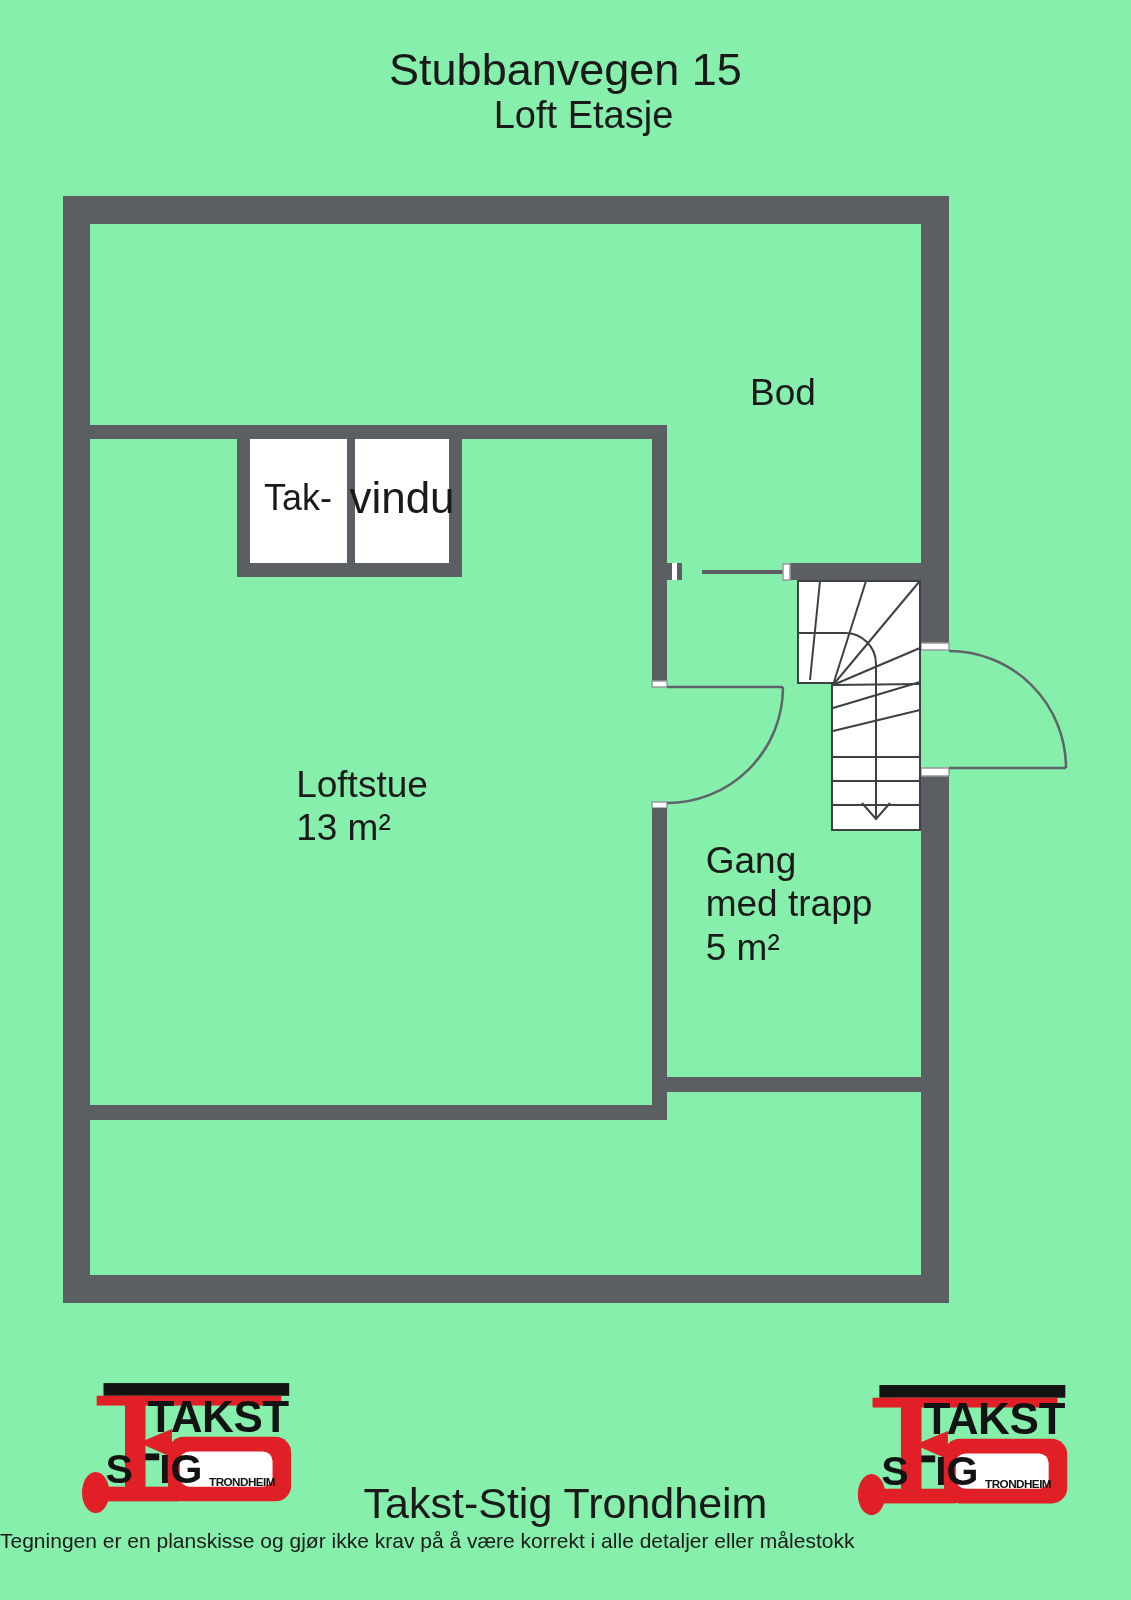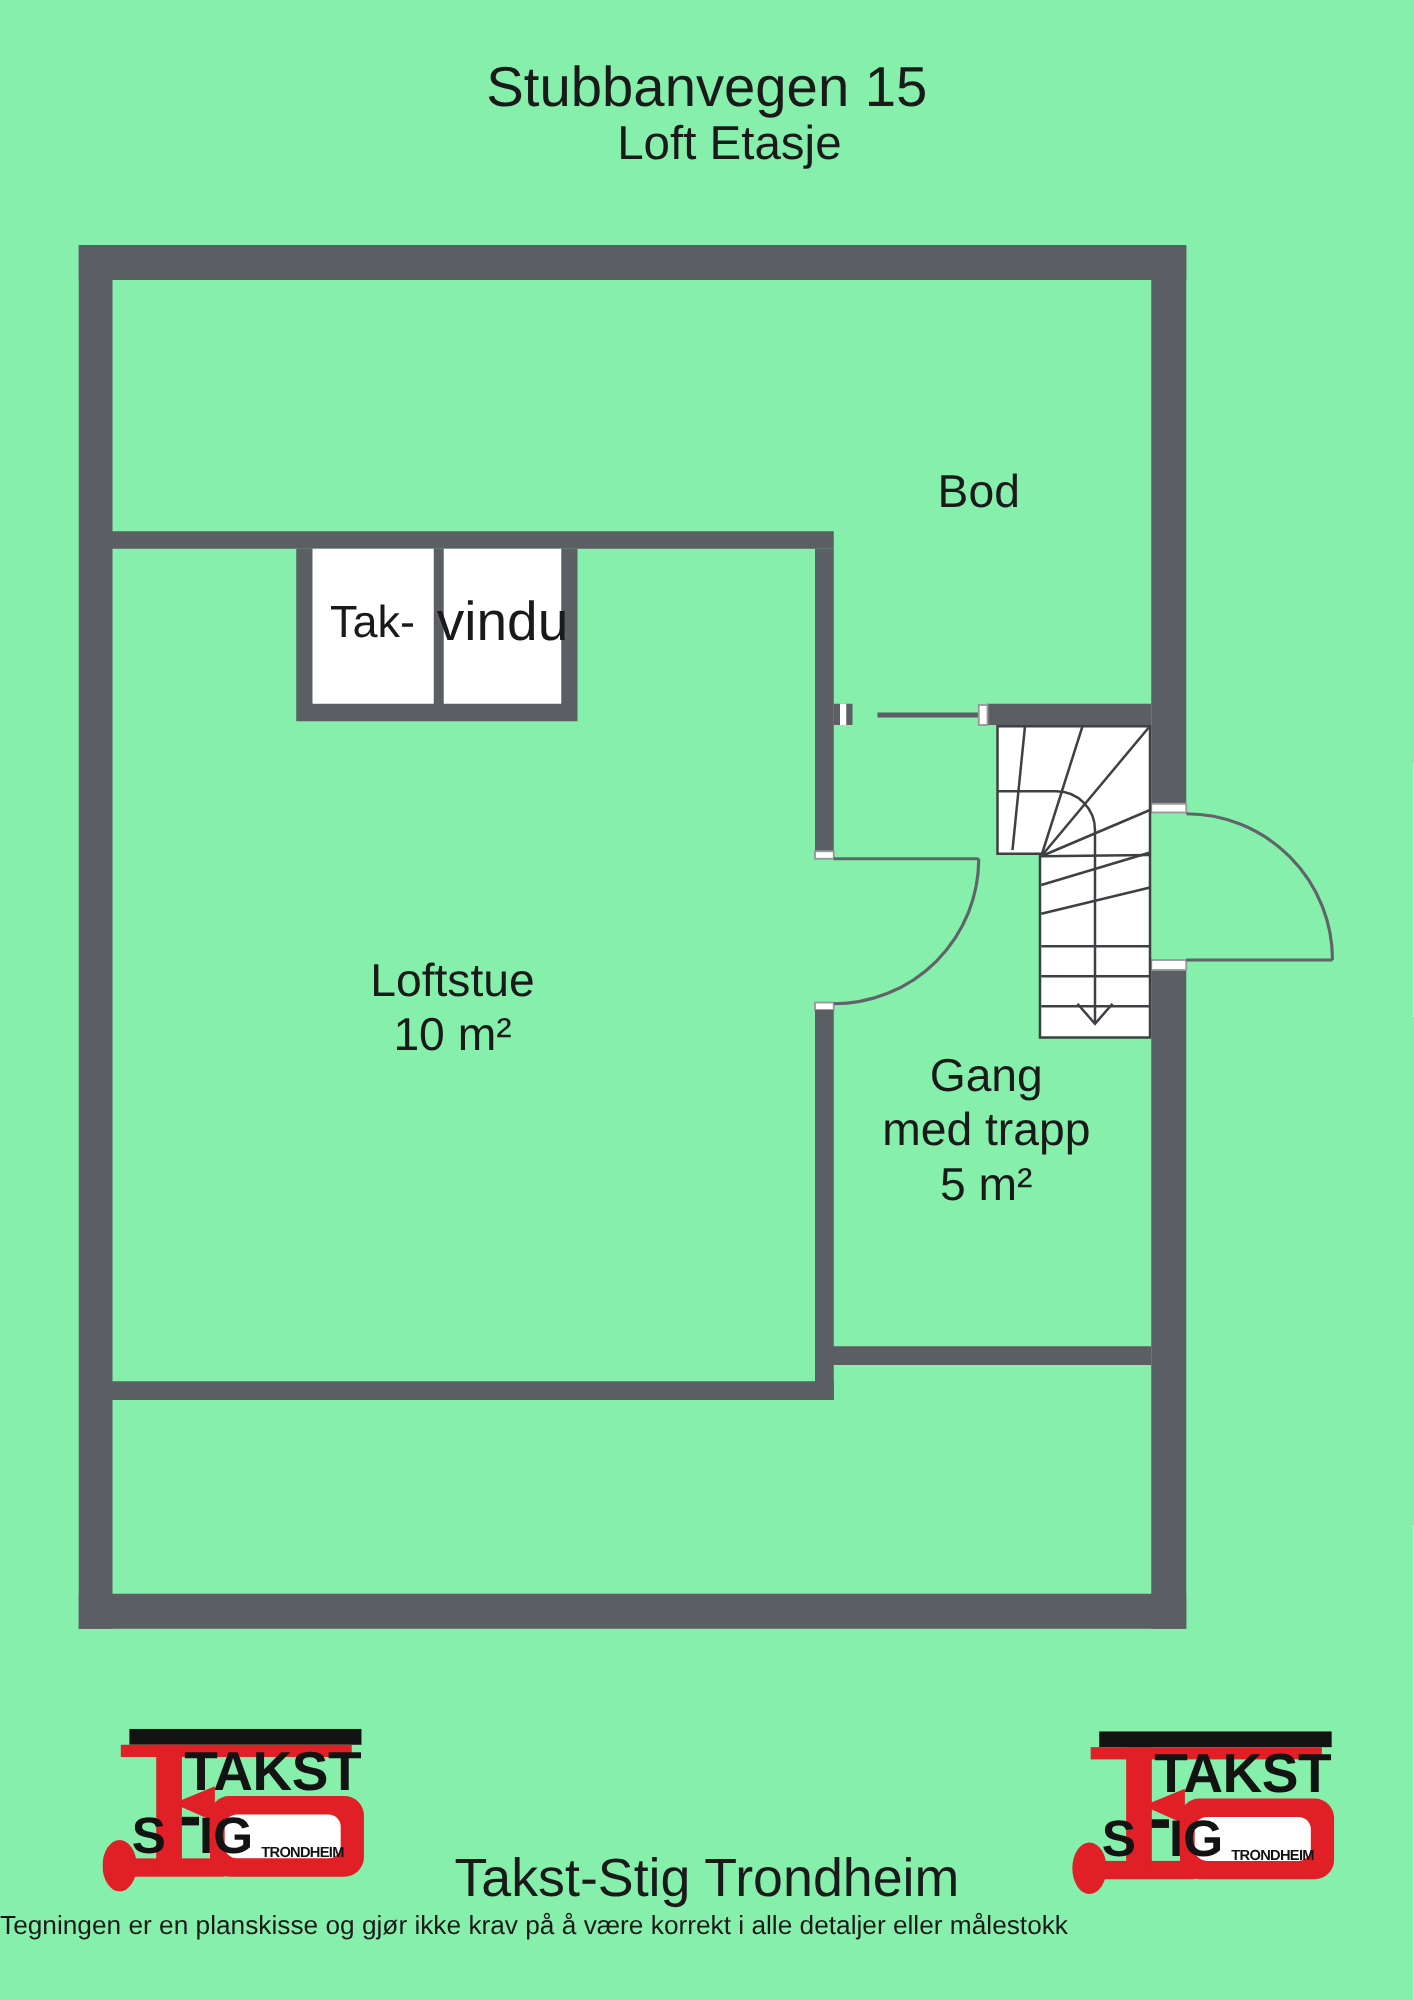--- a/index.html
+++ b/index.html
@@ -22,21 +22,21 @@
   .plan-svg{position:absolute;left:0;top:0;}
   .wall{fill:var(--wall-color);}
   .pane{fill:#ffffff;}
   .cap{fill:#ffffff;stroke:#97999c;stroke-width:1.5;}
   .sfill{fill:#ffffff;stroke:var(--line-color);stroke-width:2;}
   .sline{fill:none;stroke:var(--line-color);stroke-width:2;}
   .door{fill:none;stroke:var(--door-color);stroke-width:2.5;}
   .rail{stroke:var(--wall-color);stroke-width:4;}
   .room-label{
     position:absolute;transform:translate(-50%,-50%);
-    white-space:nowrap;text-align:center;font-size:37px;line-height:1.17;
+    white-space:nowrap;text-align:left;font-size:37px;line-height:1.17;
   }
   .footer-company{position:absolute;top:1479px;left:0;width:100%;text-align:center;font-size:43px;}
   .footer-disclaimer{position:absolute;top:1529px;left:0;width:100%;font-size:21px;}
   .logo{position:absolute;}
   .logo-takst{font-family:"Liberation Sans",sans-serif;font-weight:bold;font-size:45px;fill:var(--logo-black);}
   .logo-stig{font-family:"Liberation Sans",sans-serif;font-weight:bold;font-size:42px;fill:var(--logo-black);}
   .logo-city{font-family:"Liberation Sans",sans-serif;font-weight:bold;font-size:12px;fill:var(--logo-black);}
 </style>
 </head>
 <body>
@@ -95,21 +95,21 @@
 
     <line class="door" x1="949" y1="768" x2="1066" y2="768"></line>
     <path class="door" d="M949,651 A117,117 0 0 1 1066,768"></path>
   </svg>
 
   <div class="room-label" style="left:783px;top:393px;">Bod</div>
   <div class="room-label" style="left:298px;top:498px;font-size:36px;">Tak-</div>
   <div class="room-label" style="left:402px;top:498px;font-size:44px;">vindu</div>
   <div class="room-label" style="left:362px;top:806px;">
     <div>Loftstue</div>
-    <div>10 m²</div>
+    <div>13 m²</div>
   </div>
   <div class="room-label" style="left:789px;top:904px;">
     <div>Gang</div>
     <div>med trapp</div>
     <div>5 m²</div>
   </div>
 
   <svg class="logo" style="left:82px;top:1383px;" width="215" height="137" viewBox="0 0 220 140">
     <rect x="22" y="0" width="190" height="13" fill="var(--logo-black)"></rect>
     <rect x="15" y="13" width="189" height="10" fill="var(--logo-red)"></rect>

